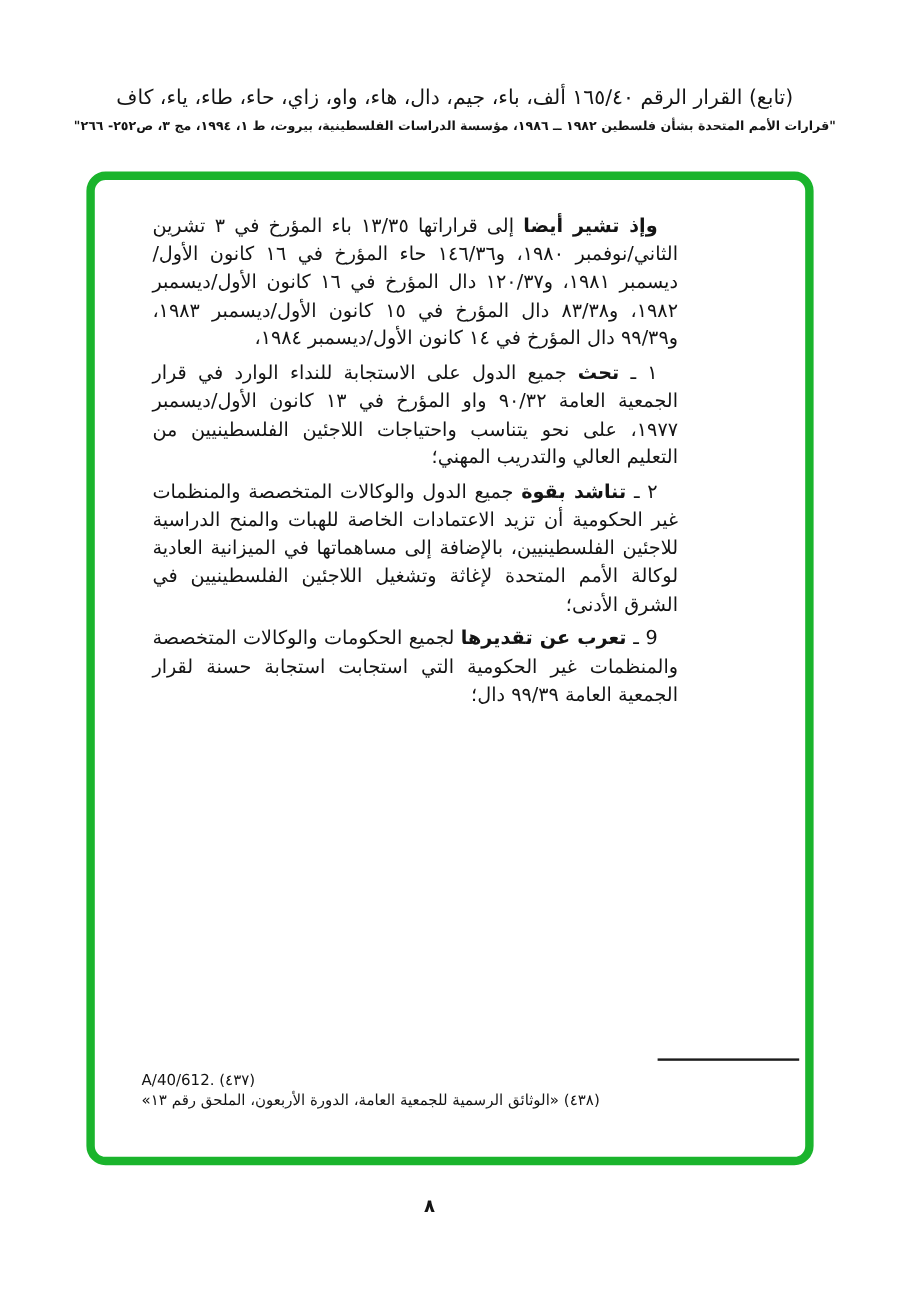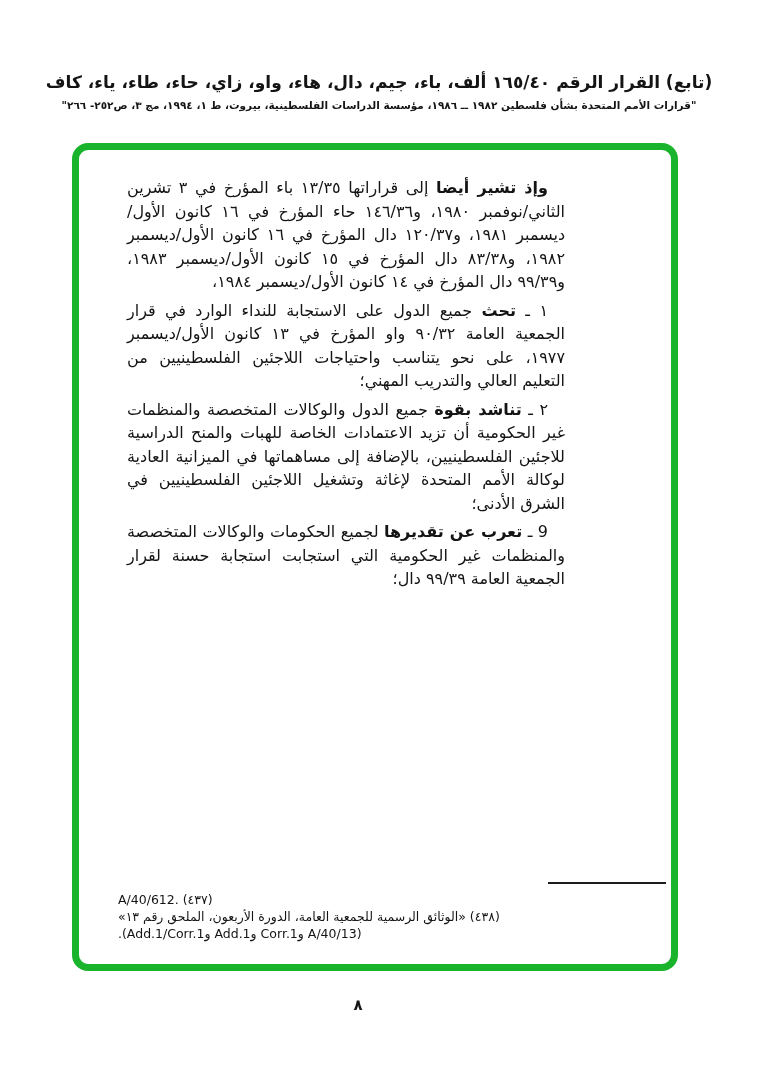--- a/index.html
+++ b/index.html
@@ -4,21 +4,21 @@
 <style>
   html,body{margin:0;padding:0;}
   body{
     width:758px;height:1078px;position:relative;background:#ffffff;
     font-family:"DejaVu Sans",sans-serif;color:#141414;overflow:hidden;
   }
   .page-header{
     position:absolute;top:72px;left:40px;right:40px;
     text-align:center;direction:rtl;
   }
-  .hdr-title{font-size:17px;font-weight:bold;letter-spacing:.2px;}
+  .hdr-title{font-size:17px;font-weight:normal;letter-spacing:.2px;}
   .hdr-sub{font-size:10.5px;font-weight:bold;margin-top:7px;}
   .green-box{
     position:absolute;left:72px;top:143px;width:606px;height:828px;
     border:7px solid #1ab42c;border-radius:16px;box-sizing:border-box;
     background:transparent;
   }
   .text-col{
     position:absolute;left:115px;top:176px;width:450px;
     direction:rtl;text-align:justify;
     font-size:16px;line-height:23.5px;
@@ -62,17 +62,16 @@
 
   <p class="para"><span>9 ـ</span> <b>تعرب عن تقديرها</b><span> لجميع الحكومات والوكالات المتخصصة والمنظمات غير الحكومية التي استجابت استجابة حسنة لقرار الجمعية العامة ٩٩/٣٩ دال؛</span></p>
 
 
 </div>
 
 <div class="footnotes">
   <div class="fn-rule"></div>
   <div class="fn"><span>(٤٣٧)</span> <span class="latin" dir="ltr">A/40/612.</span></div>
   <div class="fn"><span>(٤٣٨)</span> <span>«الوثائق الرسمية للجمعية العامة، الدورة الأربعون، الملحق رقم ١٣»</span>
-    <div class="fn-latin-line">(A/40/13 وCorr.1 وAdd.1 وAdd.1/Corr.1).</div>
   </div>
 </div>
 
 <div class="pagenum">٨</div>
 
 </body></html>

